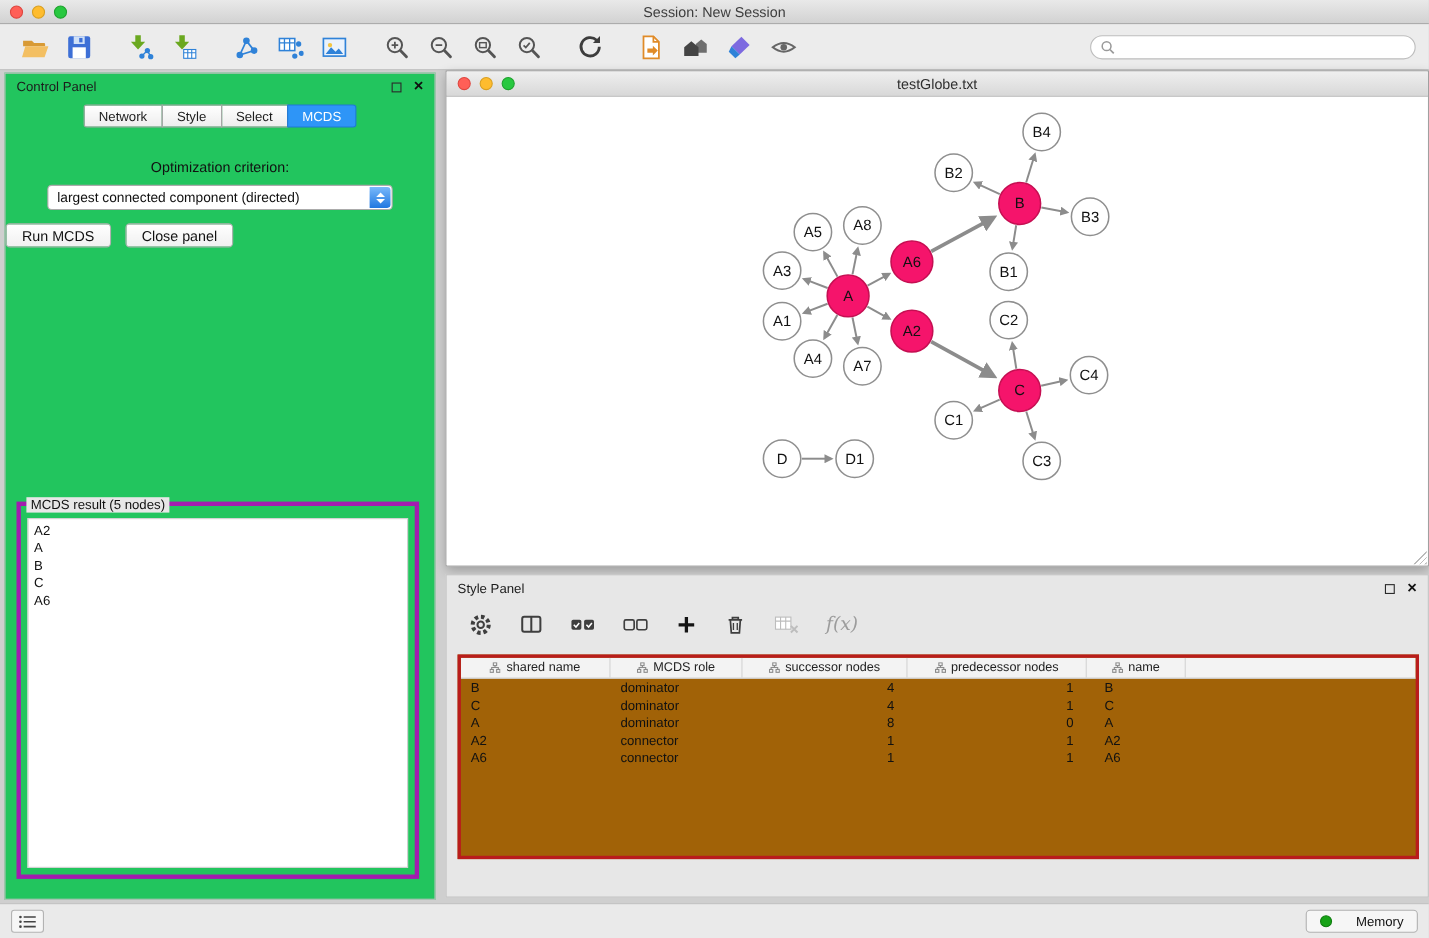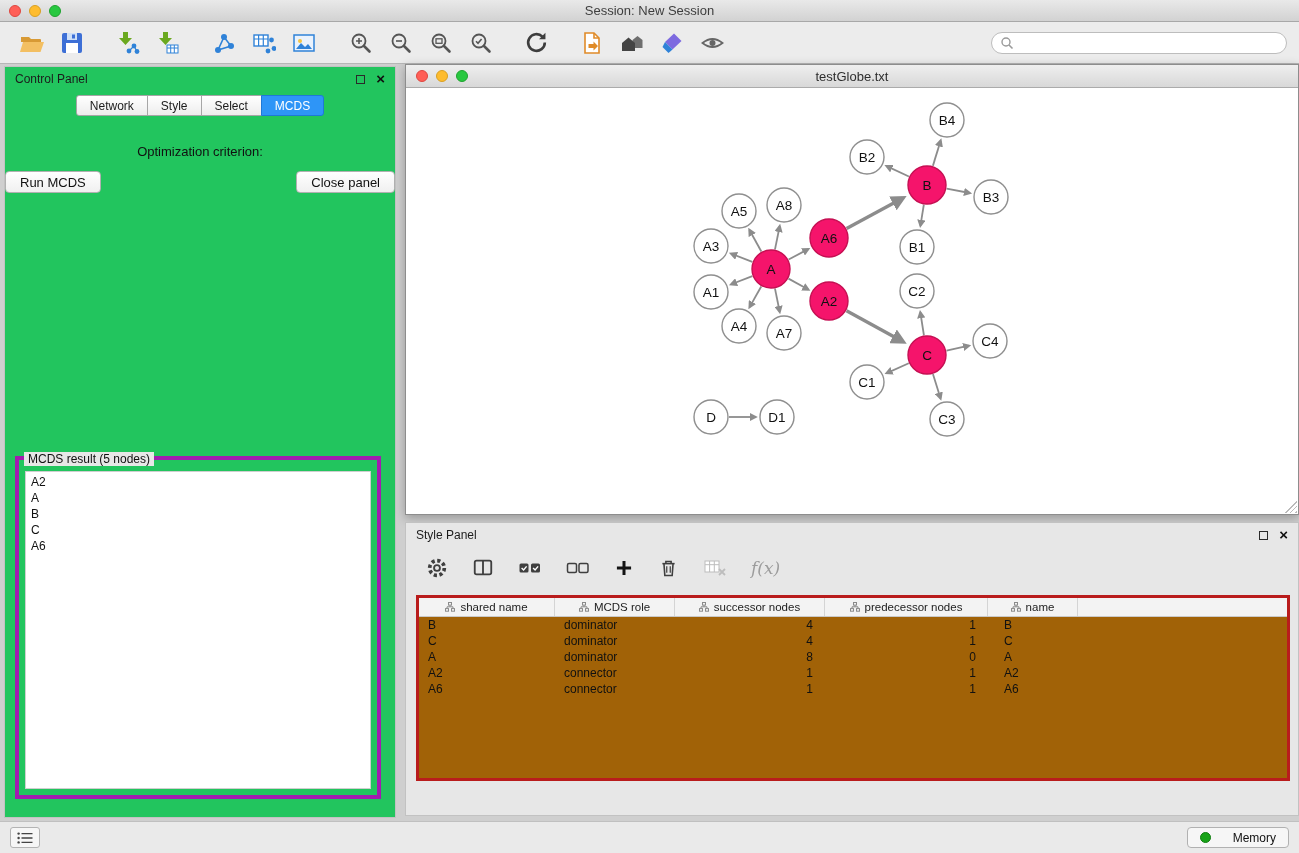--- a/index.html
+++ b/index.html
@@ -33,21 +33,21 @@
   .tab{height:21px;padding:0 13px;font-size:12px;background:linear-gradient(#ffffff,#ededed);border:1px solid #a6a6a6;margin-left:-1px;color:#1c1c1c;cursor:pointer;font-family:"Liberation Sans",sans-serif}
   .tab:first-child{border-radius:3px 0 0 3px;margin-left:0}
   .tab:last-child{border-radius:0 3px 3px 0}
   .tab.active{background:#2e95f7;color:#fff;border-color:#1f79d6}
   .opt-label{text-align:center;margin-top:28px;font-size:13px;color:#111}
   .dropdown{width:314px;height:23px;margin:9px auto 0;background:#fff;border:1px solid #ababab;border-radius:4px;position:relative;font-size:12.5px;color:#111;display:flex;align-items:center;padding-left:8px;cursor:pointer}
   .stepper{position:absolute;right:1px;top:1px;bottom:1px;width:19px;background:linear-gradient(#79b9fb,#2178e0);border-radius:0 3px 3px 0;display:flex;flex-direction:column;align-items:center;justify-content:center;gap:2px}
   .tri{width:0;height:0;border-left:4px solid transparent;border-right:4px solid transparent;display:block}
   .tri.up{border-bottom:4px solid #fff}
   .tri.down{border-top:4px solid #fff}
-  .cp-buttons{display:flex;justify-content:space-between;gap:13px;margin-top:12px}
+  .cp-buttons{display:flex;justify-content:flex-start;gap:13px;margin-top:12px}
   .btn{height:22px;padding:0 14px;font-size:13px;background:linear-gradient(#ffffff,#f0f0f0);border:1px solid #b1b1b1;border-radius:4px;color:#111;cursor:pointer;font-family:"Liberation Sans",sans-serif}
   .result-box{position:absolute;left:10px;right:14px;top:389px;bottom:18px;border:4px solid #a21caf}
   .result-legend{position:absolute;top:-8px;left:5px;background:#e7e7e7;padding:0 4px;font-size:12px;color:#111}
   .result-list{position:absolute;left:6px;right:6px;top:11px;bottom:6px;background:#fff;border:1px solid #cfcfcf;padding:2px 5px;font-size:12px;color:#111;overflow:auto}
   .mcds-item{height:16px;line-height:16px}
 
   
   .network-window{position:absolute;left:405px;top:64px;width:894px;height:451px;background:#fff;border:1px solid #8d8d8d;box-shadow:0 3px 10px rgba(0,0,0,.28)}
   .net-titlebar{height:23px;background:linear-gradient(#efefef,#d8d8d8);border-bottom:1px solid #ababab;display:flex;align-items:center;position:relative}
   .net-lights{position:absolute;left:10px;top:5px;display:flex;gap:8px}
@@ -228,20 +228,27 @@
       <span class="close-x">×</span>
     </span>
   </div>
   <div class="cp-tabs" id="cp-tabs">
       <button class="tab">Network</button>
       <button class="tab">Style</button>
       <button class="tab">Select</button>
       <button class="tab active">MCDS</button>
     </div>
   <div class="opt-label">Optimization criterion:</div>
+  <div class="dropdown">
+    <span>largest connected component (directed)</span>
+    <span class="stepper">
+        <i class="tri up"></i>
+        <i class="tri down"></i>
+      </span>
+  </div>
   <div class="cp-buttons">
     <button class="btn">Run MCDS</button>
     <button class="btn">Close panel</button>
   </div>
   <div class="result-box">
     <span class="result-legend">MCDS result (5 nodes)</span>
     <div class="result-list" id="mcds-list">
         <div class="mcds-item">A2</div>
         <div class="mcds-item">A</div>
         <div class="mcds-item">B</div>

